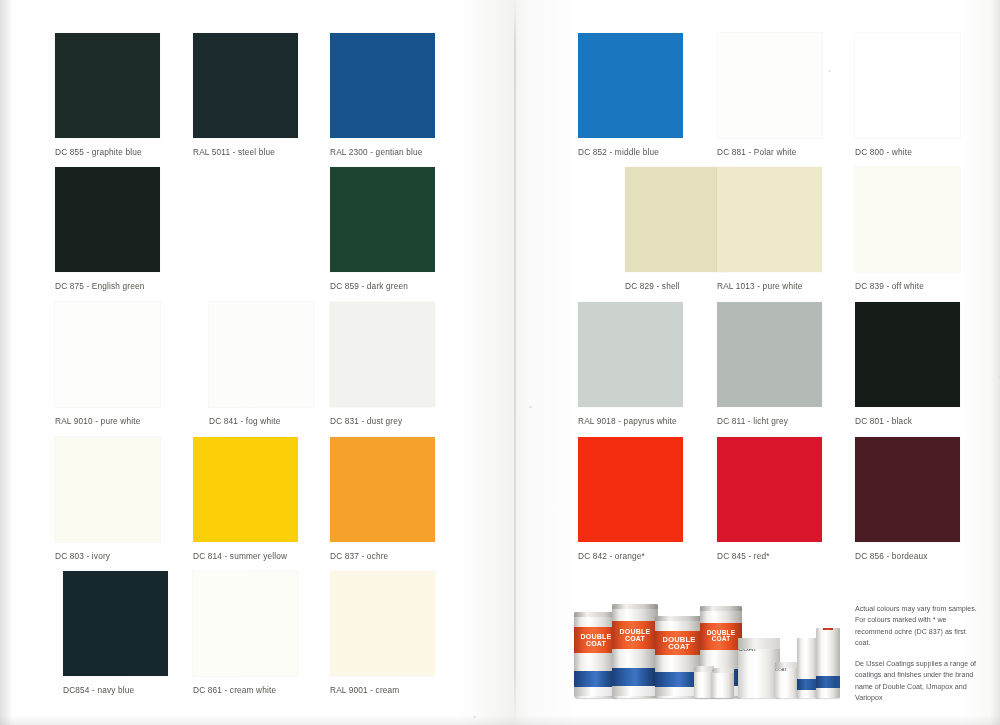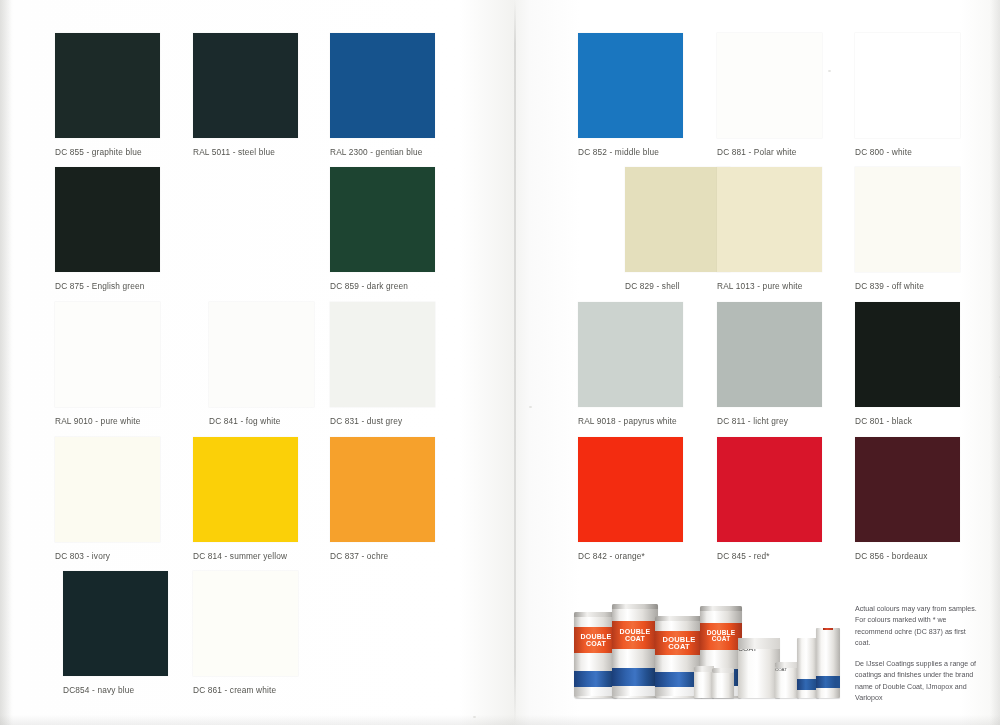--- a/index.html
+++ b/index.html
@@ -289,20 +289,24 @@
       <div class="swatch-label">DC 856 - bordeaux</div>
     </div>
     <div class="swatch-cell" style="left: 63px; top: 571px;">
       <div class="swatch-chip" style="background: rgb(22, 40, 43);"></div>
       <div class="swatch-label">DC854 - navy blue</div>
     </div>
     <div class="swatch-cell" style="left: 193px; top: 571px;">
       <div class="swatch-chip pale" style="background: rgb(253, 253, 248);"></div>
       <div class="swatch-label">DC 861 - cream white</div>
     </div>
+    <div class="swatch-cell" style="left: 330px; top: 571px;">
+      <div class="swatch-chip" style="background: rgb(252, 247, 230);"></div>
+      <div class="swatch-label">RAL 9001 - cream</div>
+    </div>
   </div>
 
 <div class="product-photo">
   <div class="photo-stage">
 
     <div class="can" style="left:2px;width:44px;height:86px;">
       <div class="rim"></div>
       <div class="band-orange"></div>
       <div class="band-text" style="font-size:7px;">
         <span>DOUBLE</span>

